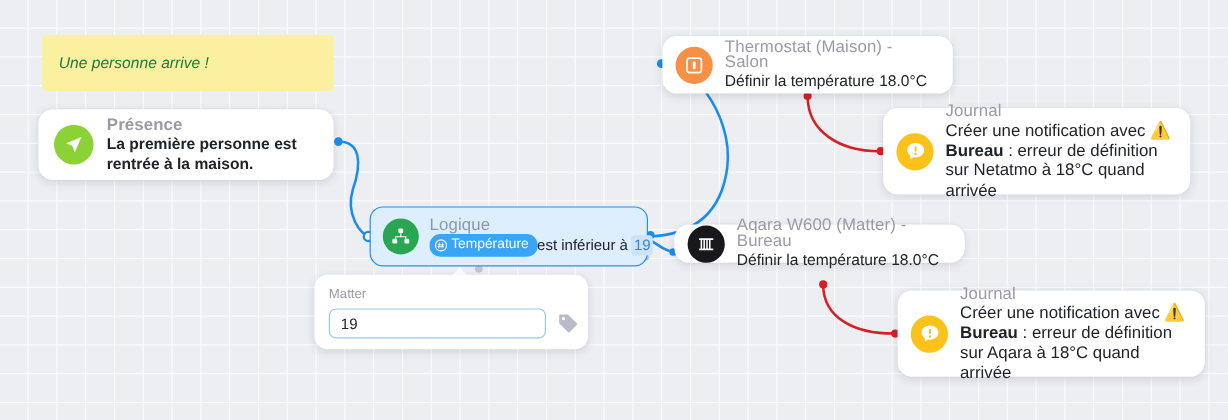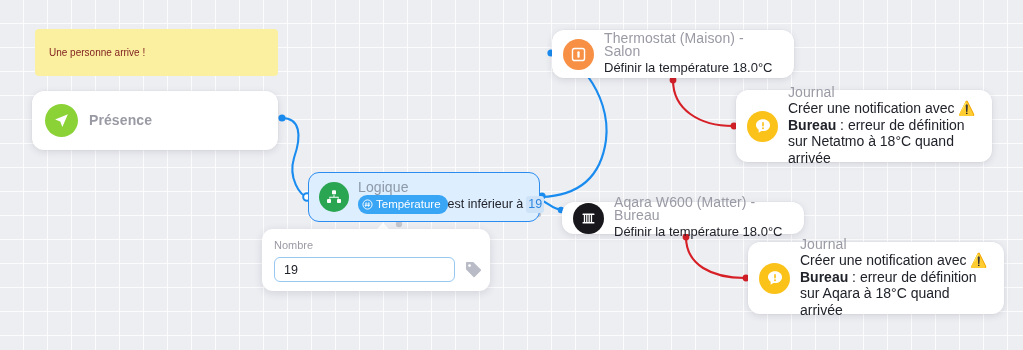--- a/index.html
+++ b/index.html
@@ -27,32 +27,32 @@
   .node-txt{display:flex;flex-direction:column;justify-content:center;}
   .node-sub{font-size:14px;color:#9a9aa5;line-height:13px;margin-bottom:1px;
             letter-spacing:.1px;}
   .node-title{font-size:13px;color:#21232b;line-height:17px;}
   .node-title b{font-weight:bold;}
 
   
   #note{position:absolute;left:35px;top:29px;width:243px;height:47px;
         background:#faf0a0;border-radius:4px;display:flex;align-items:center;
         padding:0 14px;box-sizing:border-box;}
-  #note span{font-size:10px;color:#7f1d1d;}
+  #note span{font-size:13px;color:#15803d;font-style:italic;}
 
   
   #n-presence{left:32px;top:91px;width:246px;height:59px;padding:0 13px;font-weight:bold;}
   #n-presence .node-ic{width:33px;height:33px;background:#8bd236;margin-right:11px;}
 
   
   #n-thermo{left:552px;top:30px;width:242px;height:48px;padding:0 11px;}
   #n-thermo .node-ic{width:31px;height:31px;background:#f79045;margin-right:10px;}
 
   
-  #n-aqara{left:562px;top:202px;width:242px;height:32px;padding:0 11px;}
+  #n-aqara{left:562px;top:187px;width:242px;height:32px;padding:0 11px;}
   #n-aqara .node-ic{width:31px;height:31px;background:#17171c;margin-right:10px;}
 
   
   #n-j1{left:736px;top:90px;width:256px;height:72px;padding:0 11px;}
   #n-j2{left:748px;top:242px;width:256px;height:72px;padding:0 11px;}
   .journal .node-ic{width:31px;height:31px;background:#fbc21a;margin-right:10px;}
   .journal .node-title{font-size:14px;line-height:16.5px;}
 
   
   #n-logic{position:absolute;left:308px;top:172px;width:232px;height:50px;
@@ -120,20 +120,21 @@
   </div>
 
   <div id="n-presence" class="node">
     <div class="node-ic">
       <svg width="17" height="17" viewBox="0 0 24 24">
           <path d="M21 3L3 10.5l7.2 2.9L13.2 21z" fill="#fff"></path>
         </svg>
     </div>
     <div class="node-txt">
       <div class="node-sub">Présence</div>
+      <div class="node-title">La première personne est rentrée à la maison.</div>
     </div>
   </div>
 
   <div id="n-logic">
     <div class="node-ic">
       <svg width="16" height="16" viewBox="0 0 24 24" fill="#fff">
         <rect x="9" y="2" width="6" height="6" rx="1.4"></rect>
         <rect x="1.5" y="15" width="6" height="6" rx="1.4"></rect>
         <rect x="16.5" y="15" width="6" height="6" rx="1.4"></rect>
         <path d="M11.3 8.5h1.4v3.2h6.3v3.1h-1.4v-1.7H6.4v1.7H5v-3.1h6.3z"></path>
@@ -152,21 +153,21 @@
           <span>Température</span>
         </span>
         <span>est inférieur à</span>
         <span class="numhl">19</span>
       </div>
     </div>
   </div>
 
   <div id="pop-arrow"></div>
   <div id="popover">
-    <div class="plabel">Nombre</div>
+    <div class="plabel">Matter</div>
     <div class="prow">
       <input type="text" value="19" style="">
       <span class="tagicon">
         <svg width="19" height="19" viewBox="0 0 24 24">
           <path d="M2.5 11.3V3.4c0-.5.4-.9.9-.9h7.9c.3 0 .5.1.7.3l9.3 9.3c.4.4.4 1 0 1.4l-7.9 7.9c-.4.4-1 .4-1.4 0l-9.3-9.3c-.2-.2-.2-.5-.2-.8z" fill="#b9bcc6"></path>
           <circle cx="7" cy="7" r="1.7" fill="#fff"></circle>
         </svg>
       </span>
     </div>
   </div>

